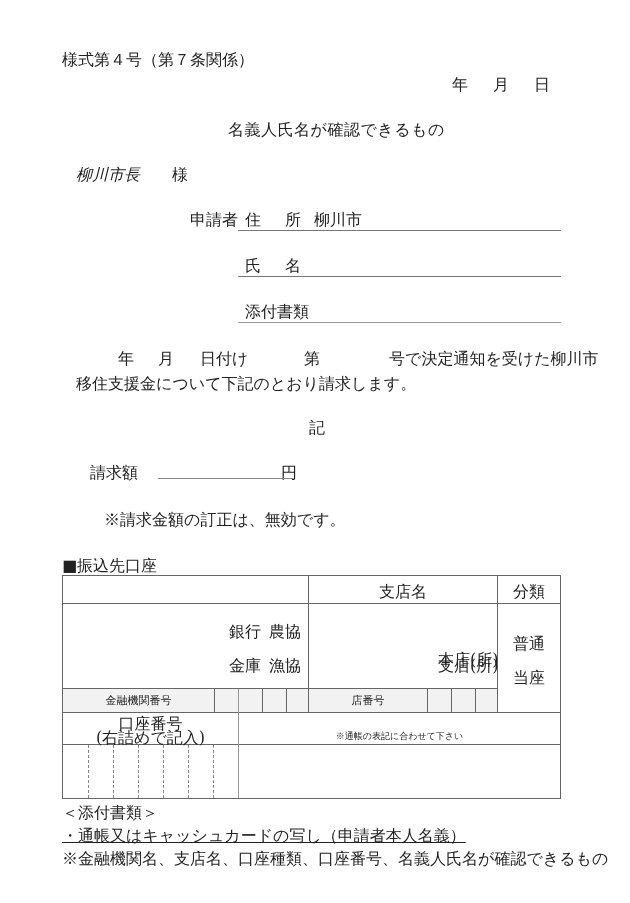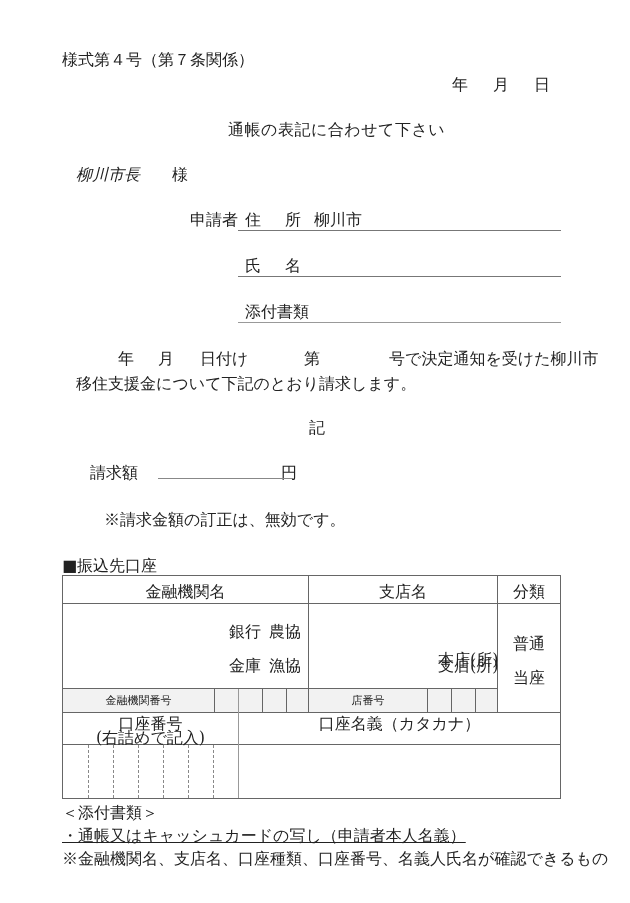--- a/index.html
+++ b/index.html
@@ -23,21 +23,21 @@
     .gray { position: absolute; background: #f2f2f2; }
     .cell-text { position: absolute; white-space: nowrap; line-height: 1; text-align: center; }
   </style>
 </head>
 <body>
 
 <div class="abs fs12" style="left:62px; top:52px;">様式第４号（第７条関係）</div>
 <div class="abs fs12" style="left:452px; top:77px;">年</div>
 <div class="abs fs12" style="left:493px; top:77px;">月</div>
 <div class="abs fs12" style="left:534px; top:77px;">日</div>
-<div class="abs fs12" style="left:228px; top:122px; letter-spacing:0.5px;">通帳の表記に合わせて下さい</div>
+<div class="abs fs12" style="left:228px; top:122px; letter-spacing:0.5px;">名義人氏名が確認できるもの</div>
 <div class="abs fs12" style="left:76px; top:167px;font-style:italic;">柳川市長</div>
 <div class="abs fs12" style="left:172px; top:167px;">様</div>
 
 <div class="abs fs12" style="left:190px; top:212px;">申請者</div>
 
 <div class="abs fs12" style="left:245px; top:212px;">住</div>
 <div class="abs fs12" style="left:285px; top:212px;">所</div>
 <div class="abs fs12" style="left:314px; top:212px;">柳川市</div>
 <div class="line" style="left:238px; top:230px; width:323px;"></div>
 
@@ -88,42 +88,41 @@
   <div class="vl" style="left:388px; top:113px; height:24px;"></div>
   <div class="vl" style="left:412px; top:113px; height:24px;"></div>
 
   <div class="dot" style="left:25px; top:169px; height:53px;"></div>
   <div class="dot" style="left:50px; top:169px; height:53px;"></div>
   <div class="dot" style="left:75px; top:169px; height:53px;"></div>
   <div class="dot" style="left:100px; top:169px; height:53px;"></div>
   <div class="dot" style="left:125px; top:169px; height:53px;"></div>
   <div class="dot" style="left:150px; top:169px; height:53px;"></div>
 
-  <div class="cell-text fs12" style="left:0; width:245px; top:8px;">金融機関名</div>
   <div class="cell-text fs12" style="left:246px; width:188px; top:8px;">支店名</div>
   <div class="cell-text fs12" style="left:435px; width:62px; top:8px;">分類</div>
 
   <div class="cell-text fs12" style="left:166px; top:48px;">銀行</div>
   <div class="cell-text fs12" style="left:206px; top:48px;">農協</div>
   <div class="cell-text fs12" style="left:166px; top:82px;">金庫</div>
   <div class="cell-text fs12" style="left:206px; top:82px;">漁協</div>
 
   <div class="cell-text fs12" style="left:375px; top:48px;margin-top:28px;">本店(所)</div>
   <div class="cell-text fs12" style="left:375px; top:82px;">支店(所)</div>
 
   <div class="cell-text fs12" style="left:435px; width:62px; top:60px;">普通</div>
   <div class="cell-text fs12" style="left:435px; width:62px; top:94px;">当座</div>
 
   <div class="cell-text fs11" style="left:0; width:151px; top:119px;">金融機関番号</div>
   <div class="cell-text fs11" style="left:246px; width:118px; top:119px;">店番号</div>
 
   <div class="cell-text fs12" style="left:0; width:175px; top:140px;">口座番号</div>
   <div class="cell-text fs12" style="left:0; width:175px; top:154px;">(右詰めで記入)</div>
 
-  <div class="cell-text fs12" style="left:176px; width:321px; top:140px;">口座名義（カタカナ）</div>
+  <div class="cell-text fs9" style="left:176px; width:321px; top:156px;">※通帳の表記に合わせて下さい</div>
 
   <div style="position:absolute; left:0; top:169px; width:175px; height:53px;"></div>
   <div style="position:absolute; left:176px; top:169px; width:321px; height:53px;"></div>
 </div>
 
 <div class="abs fs12" style="left:62px; top:805px;">＜添付書類＞</div>
 <div class="abs fs12" style="left:62px; top:828px;text-decoration:underline;">・通帳又はキャッシュカードの写し（申請者本人名義）</div>
 <div class="abs fs12" style="left:62px; top:851px;">※金融機関名、支店名、口座種類、口座番号、名義人氏名が確認できるもの</div>
 
 </body></html>

